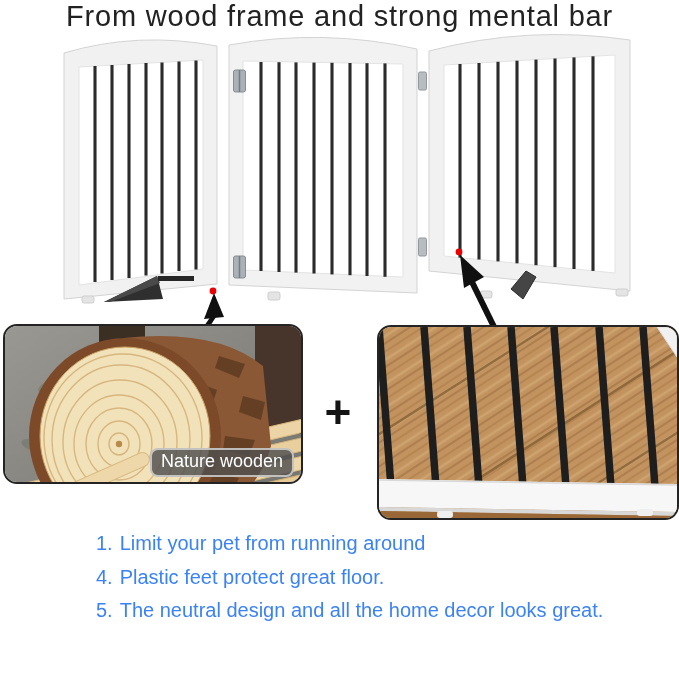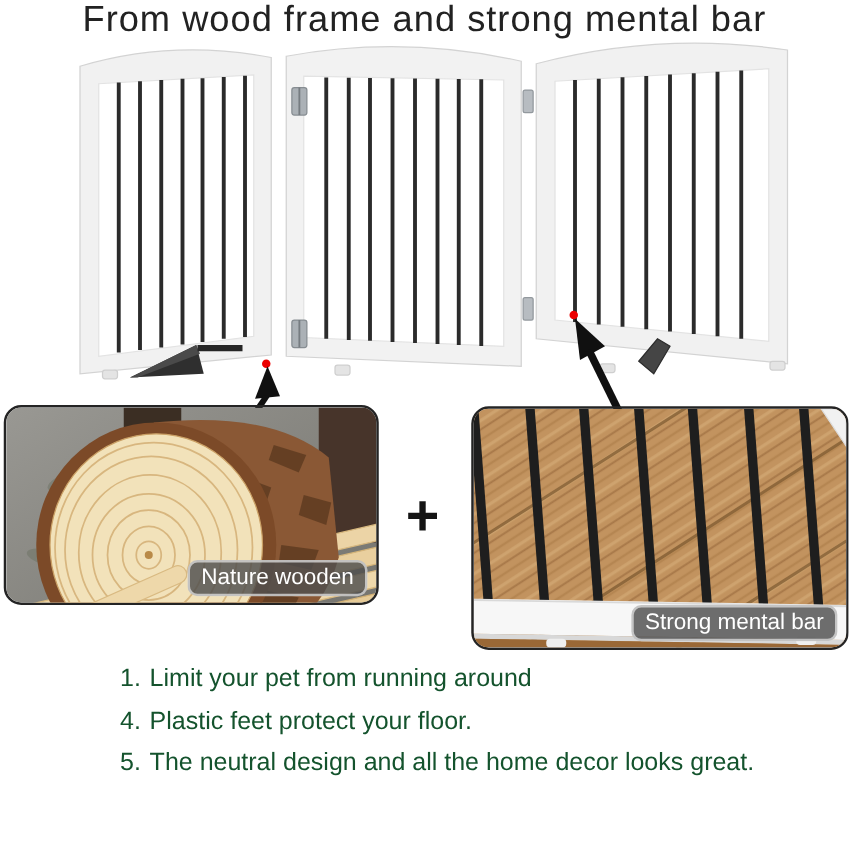--- a/index.html
+++ b/index.html
@@ -10,21 +10,21 @@
   .gate-layer{position:absolute;left:0;top:0;width:679px;height:694px;}
   .photo{position:absolute;overflow:hidden;border:2px solid #242424;border-radius:14px;box-sizing:border-box;}
   .photo-left{left:3px;top:324px;width:300px;height:160px;}
   .photo-right{left:377px;top:325px;width:302px;height:195px;}
   .badge{position:absolute;right:7px;bottom:5px;background:rgba(78,78,78,0.82);
          border:2px solid rgba(225,225,225,0.75);border-radius:8px;color:#fff;
          font-size:18px;padding:1px 9px 3px 9px;white-space:nowrap;}
   .plus{position:absolute;left:314px;top:388px;width:48px;height:48px;display:flex;
         align-items:center;justify-content:center;font-size:46px;font-weight:700;color:#141414;}
   .features{position:absolute;left:96px;top:533px;width:570px;list-style:none;margin:0;padding:0;}
-  .features li{font-size:20px;line-height:20px;margin-bottom:13.5px;color:#14532d;}
+  .features li{font-size:20px;line-height:20px;margin-bottom:13.5px;color:#3b82f6;}
   .features .num{margin-right:7px;}
   svg{display:block;}
 </style>
 </head>
 <body>
 
 <div class="canvas">
 
   <svg class="gate-layer" viewBox="0 0 679 694" width="679" height="694" aria-hidden="true">
 
@@ -188,30 +188,29 @@
         <line x1="264" y1="0" x2="276" y2="160"></line>
       </g>
 
       <polygon points="0,152 298,157 298,185 0,180" fill="#f7f7f7"></polygon>
       <polygon points="0,180 298,185 298,189 0,184" fill="#d8d8d8"></polygon>
       <line x1="0" y1="153" x2="298" y2="158" stroke="#d9d9d9" stroke-width="1.5"></line>
       <polygon points="0,184 298,189 298,191 0,191" fill="#9a6836"></polygon>
       <rect x="58" y="184" width="16" height="7" rx="3" fill="#efefef"></rect>
       <rect x="258" y="182" width="16" height="7" rx="3" fill="#efefef"></rect>
     </svg>
-    <div class="badge">Strong mental bar</div>
   </div>
 
   <div class="page-title">From wood frame and strong mental bar</div>
 
   <ul class="features">
     <li>
       <span class="num">1.</span><span>Limit your pet from running around</span>
     </li>
     <li>
-      <span class="num">4.</span><span>Plastic feet protect your floor.</span>
+      <span class="num">4.</span><span>Plastic feet protect great floor.</span>
     </li>
     <li>
       <span class="num">5.</span><span>The neutral design and all the home decor looks great.</span>
     </li>
   </ul>
 
 </div>
 
 </body></html>

